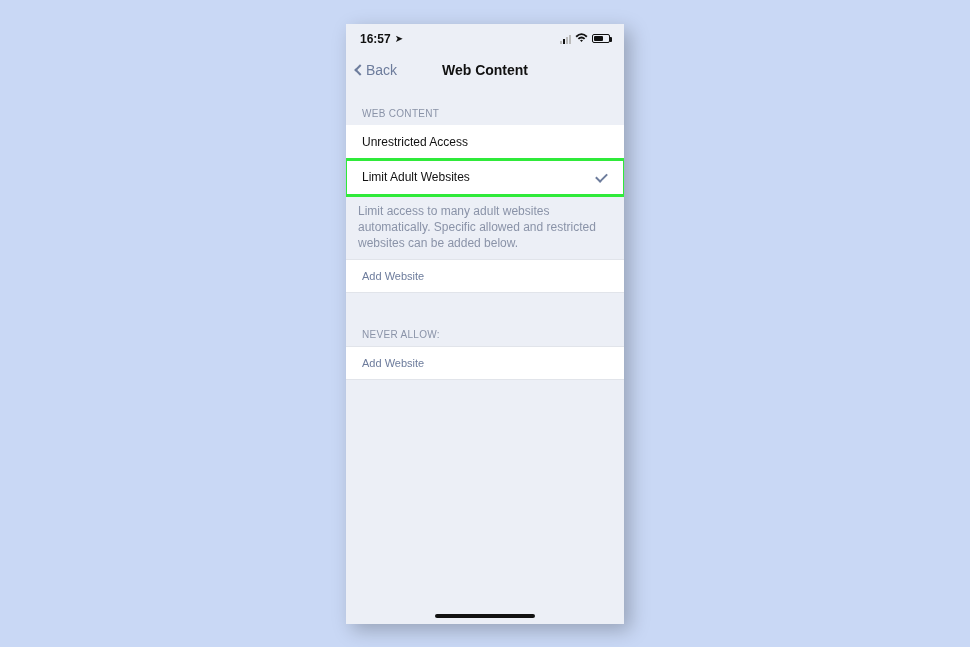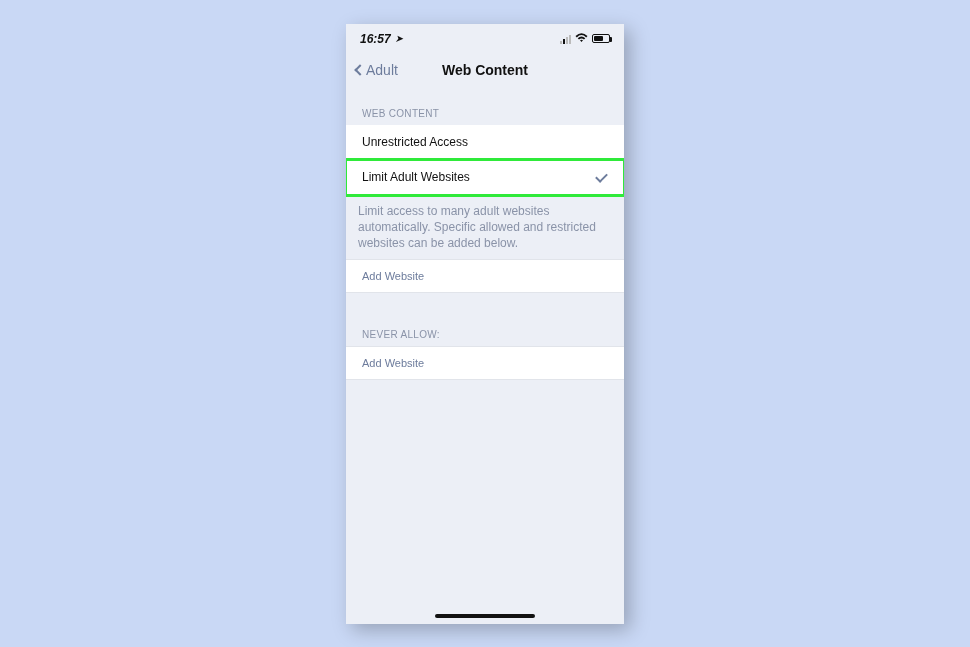--- a/index.html
+++ b/index.html
@@ -22,21 +22,21 @@
     background-image: radial-gradient(rgba(0,0,0,0.06) 0.4px, transparent 0.4px);
     background-size: 4px 4px;
   }
   .statusbar {
     display: flex;
     justify-content: space-between;
     align-items: center;
     padding: 8px 14px 8px 14px;
     background: transparent;
   }
-  .time-wrap { display:flex; align-items:center; gap:4px;font-style:italic; }
+  .time-wrap { display:flex; align-items:center; gap:4px; }
   .time { font-size: 12px; font-weight: 600; color:#111;}
   .loc-icon { font-size: 10px; color:#111; }
   .status-right { display:flex; align-items:center; gap:4px; }
   .signal { display:flex; align-items:flex-end; gap:1px; height:10px;}
   .signal span { width:2px; background:#111; display:block; }
   .signal span:nth-child(1){height:3px; background:#bbb;}
   .signal span:nth-child(2){height:5px;}
   .signal span:nth-child(3){height:7px; background:#bbb;}
   .signal span:nth-child(4){height:9px; background:#bbb;}
   .wifi { font-size: 10px; color:#111; }
@@ -125,21 +125,21 @@
       </span>
       <div class="battery">
           <div class="fill"></div>
         </div>
     </div>
   </div>
 
   <div class="navbar">
     <div class="back">
       <span class="chev"></span>
-      <span>Adult</span>
+      <span>Back</span>
     </div>
     <div class="title">Web Content</div>
   </div>
 
   <div class="section-header">WEB CONTENT</div>
 
   <div class="row">
     <span>Unrestricted Access</span>
   </div>
   <div class="row highlight">

